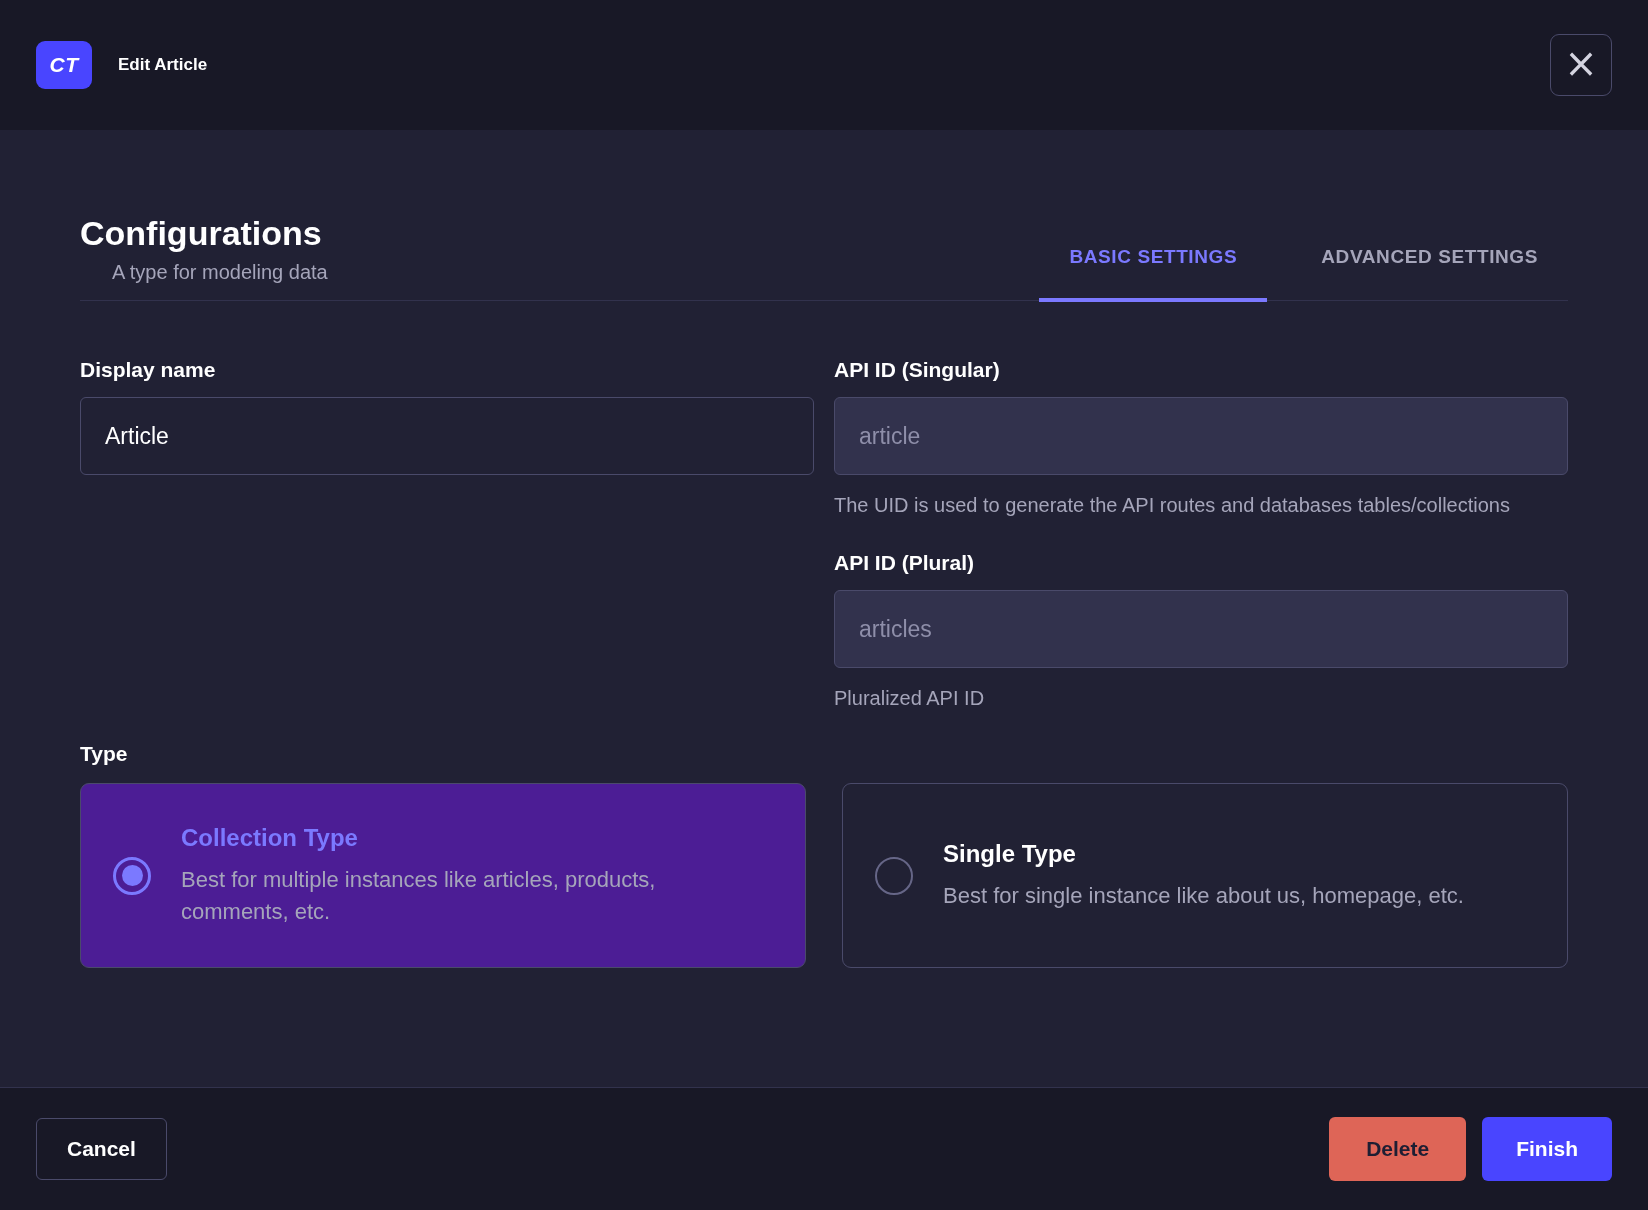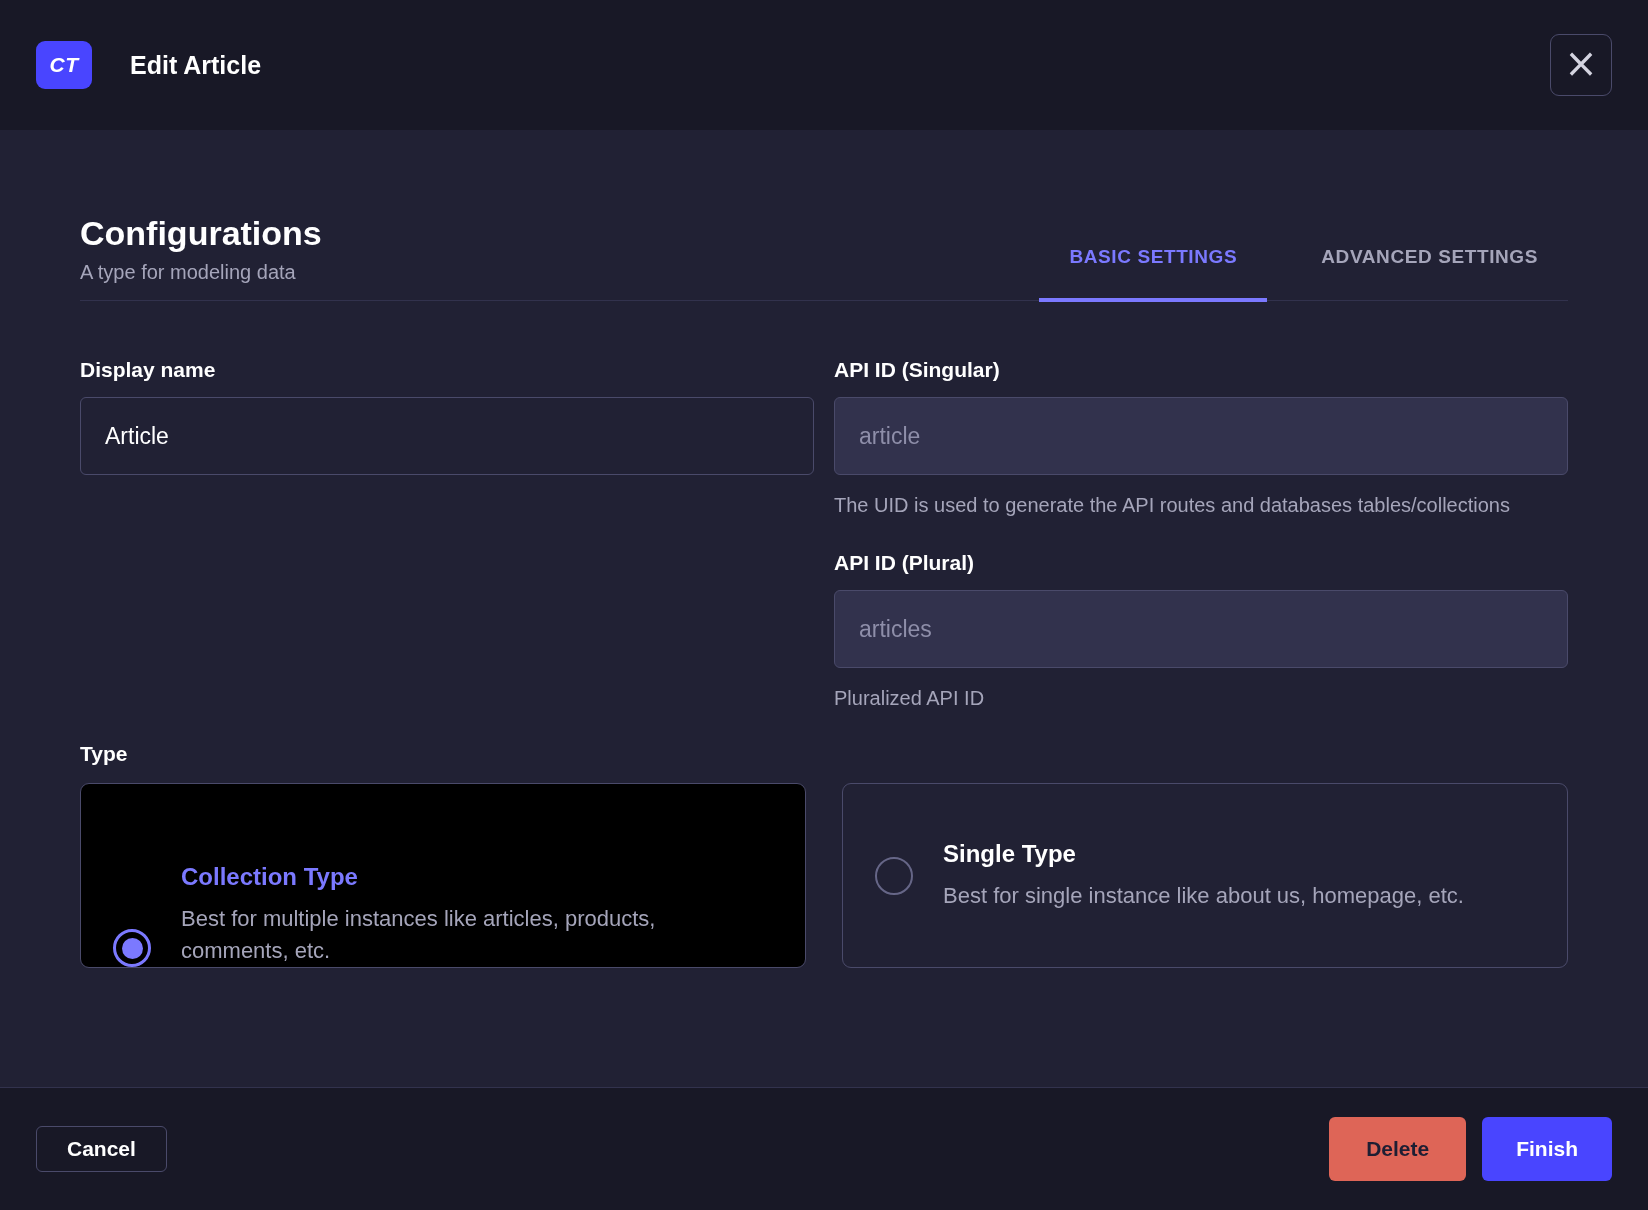--- a/index.html
+++ b/index.html
@@ -14,39 +14,39 @@
   
   .modal-header {
     flex:0 0 130px; background:#181826;
     display:flex; align-items:center; padding:0 36px;
   }
   .badge {
     width:56px; height:48px; border-radius:9px; background:#4945ff;
     color:#ffffff; font-weight:700; font-style:italic; font-size:21px;
     display:flex; align-items:center; justify-content:center; letter-spacing:.5px;
   }
-  .header-title { margin-left:38px; font-size:25px; font-weight:700; color:#ffffff; }
+  .header-title { margin-left:26px; font-size:17px; font-weight:700; color:#ffffff; }
   .close-btn {
     margin-left:auto; width:62px; height:62px;
     border:1px solid #4a4a6a; border-radius:9px; background:transparent;
     color:#d4d4e0; font-size:40px; font-weight:400; line-height:1;
     display:flex; align-items:center; justify-content:center; cursor:pointer;
     font-family:"DejaVu Sans", sans-serif; padding-bottom:4px;
   }
 
   
   .modal-body { flex:1 1 auto; background:#212134; padding:84px 80px 0; }
 
   .config-header {
     display:flex; justify-content:space-between; align-items:flex-end;
     border-bottom:1px solid #32324d;
   }
   .config-titles { padding-bottom:16px; }
   .config-title { font-size:34px; font-weight:700; color:#ffffff; margin-bottom:8px; }
-  .config-subtitle { font-size:20px; color:#a5a5ba; }
+  .config-subtitle { font-size:20px; color:#a5a5ba;margin-left:32px; }
   .tabs { display:flex; gap:24px; }
   .tab {
     padding:0 30px 30px; font-size:19px; font-weight:600; letter-spacing:.6px;
     color:#a5a5ba; border-bottom:4px solid transparent; margin-bottom:-2px;
     cursor:pointer; background:transparent; border-top:none; border-left:none; border-right:none;
     font-family:inherit;
   }
   .tab.active { color:#7b79ff; border-bottom-color:#7b79ff; }
 
   .form-grid { display:grid; grid-template-columns:1fr 1fr; column-gap:20px; margin-top:56px; }
@@ -61,40 +61,40 @@
   .hint { margin-top:15px; font-size:20px; line-height:30px; color:#a5a5ba; max-width:690px; }
   .field-plural { margin-top:30px; }
 
   .type-section { margin-top:28px; }
   .type-cards { display:grid; grid-template-columns:1fr 1fr; column-gap:36px; margin-top:16px; }
   .type-card {
     height:185px; border:1px solid #4a4a6a; border-radius:9px;
     display:flex; align-items:center; padding:0 40px 0 32px; cursor:pointer;
     background:transparent;
   }
-  .type-card.selected { background:#000000;align-items:flex-end; }
+  .type-card.selected { background:#4c1d95; }
   .radio {
     width:38px; height:38px; border-radius:50%; border:2px solid #666687;
     flex:0 0 auto; display:flex; align-items:center; justify-content:center;
   }
   .type-card.selected .radio { border:3px solid #7b79ff; }
   .radio-dot { width:21px; height:21px; border-radius:50%; background:transparent; }
   .type-card.selected .radio-dot { background:#7b79ff; }
   .card-text { margin-left:30px; }
   .card-title { font-size:24px; font-weight:700; color:#ffffff; margin-bottom:12px; }
   .type-card.selected .card-title { color:#7b79ff; }
   .card-desc { font-size:22px; line-height:32px; color:#a5a5ba; max-width:560px; }
 
   
   .modal-footer {
     flex:0 0 123px; background:#181826; border-top:1px solid #32324d;
     display:flex; align-items:center; padding:0 36px;
   }
   .btn { border-radius:6px; font-weight:700; font-size:21px; cursor:pointer; font-family:inherit; }
-  .btn-cancel { height:46px; padding:0 30px; background:transparent; border:1px solid #4a4a6a; color:#ffffff; }
+  .btn-cancel { height:62px; padding:0 30px; background:transparent; border:1px solid #4a4a6a; color:#ffffff; }
   .btn-delete { height:64px; padding:0 37px; background:#de6557; border:none; color:#1e1e33; margin-left:auto; }
   .btn-finish { height:64px; padding:0 34px; background:#4945ff; border:none; color:#ffffff; margin-left:16px;text-align:right; }
 </style>
 </head>
 <body>
 
 <div class="modal">
 
   <header class="modal-header">
     <div class="badge">CT</div>

